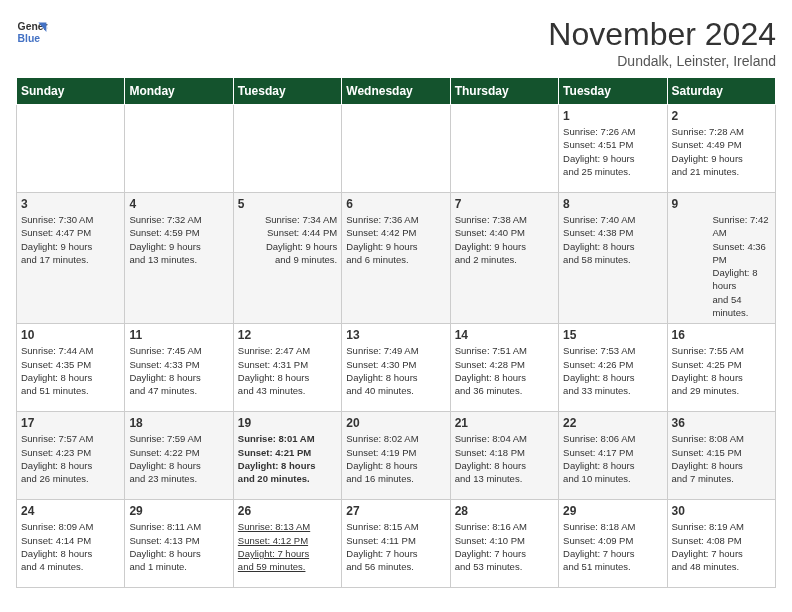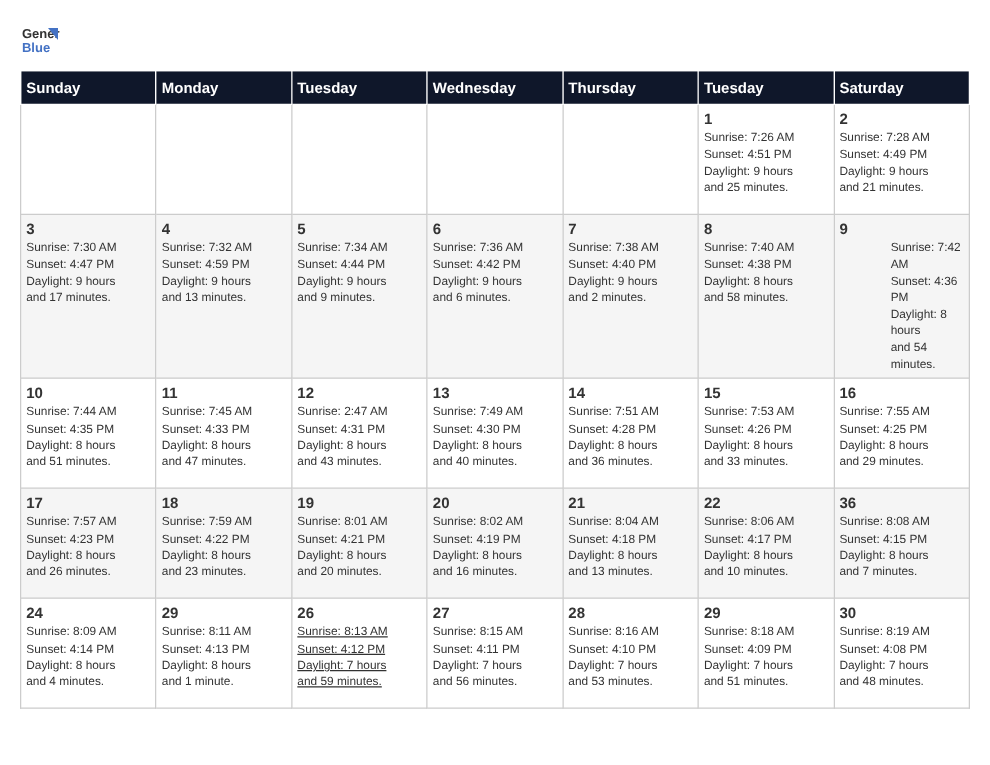--- a/index.html
+++ b/index.html
@@ -36,21 +36,21 @@
     .subtitle {
       font-size: 14px;
       color: #555;
     }
     table {
       width: 100%;
       border-collapse: collapse;
       table-layout: fixed;
     }
     thead tr th {
-      background: #0f172a;
+      background: #14532d;
       color: #fff;
       font-size: 12px;
       font-weight: bold;
       padding: 6px 4px;
       text-align: left;
       border: 1px solid #fff;
     }
     tbody tr td {
       vertical-align: top;
       padding: 4px;
@@ -82,20 +82,24 @@
 </head>
 <body>
 
 <div class="header-area">
   <div class="logo">
     <svg class="logo-icon" viewBox="0 0 40 40">
       <text x="2" y="18" font-size="13" font-weight="bold" fill="#333">General</text>
       <text x="2" y="32" font-size="13" font-weight="bold" fill="#4472c4">Blue</text>
       <polygon points="28,8 38,8 38,20" fill="#4472c4"></polygon>
     </svg>
+  </div>
+  <div class="title-area">
+    <div class="month-title">November 2024</div>
+    <div class="subtitle">Dundalk, Leinster, Ireland</div>
   </div>
 </div>
 
 <table>
   <thead>
     <tr>
     <th>Sunday</th>
         <th>Monday</th>
         <th>Tuesday</th>
         <th>Wednesday</th>
@@ -136,21 +140,21 @@
         </td>
         <td>
           <span class="day-num">4</span>
           <div class="day-info" style="white-space: pre-line;">Sunrise: 7:32 AM
 Sunset: 4:59 PM
 Daylight: 9 hours
 and 13 minutes.</div>
         </td>
         <td>
           <span class="day-num">5</span>
-          <div class="day-info" style="white-space: pre-line;">Sunrise: 7:34 AM
+          <div class="day-info" style="white-space: pre-line; text-align: right;">Sunrise: 7:34 AM
 Sunset: 4:44 PM
 Daylight: 9 hours
 and 9 minutes.</div>
         </td>
         <td>
           <span class="day-num">6</span>
           <div class="day-info" style="white-space: pre-line;">Sunrise: 7:36 AM
 Sunset: 4:42 PM
 Daylight: 9 hours
 and 6 minutes.</div>
@@ -238,21 +242,21 @@
         </td>
         <td>
           <span class="day-num">18</span>
           <div class="day-info" style="white-space: pre-line;">Sunrise: 7:59 AM
 Sunset: 4:22 PM
 Daylight: 8 hours
 and 23 minutes.</div>
         </td>
         <td>
           <span class="day-num">19</span>
-          <div class="day-info" style="white-space: pre-line;">Sunrise: 8:01 AM
+          <div class="day-info" style="white-space: pre-line; font-weight: bold;">Sunrise: 8:01 AM
 Sunset: 4:21 PM
 Daylight: 8 hours
 and 20 minutes.</div>
         </td>
         <td>
           <span class="day-num">20</span>
           <div class="day-info" style="white-space: pre-line;">Sunrise: 8:02 AM
 Sunset: 4:19 PM
 Daylight: 8 hours
 and 16 minutes.</div>

